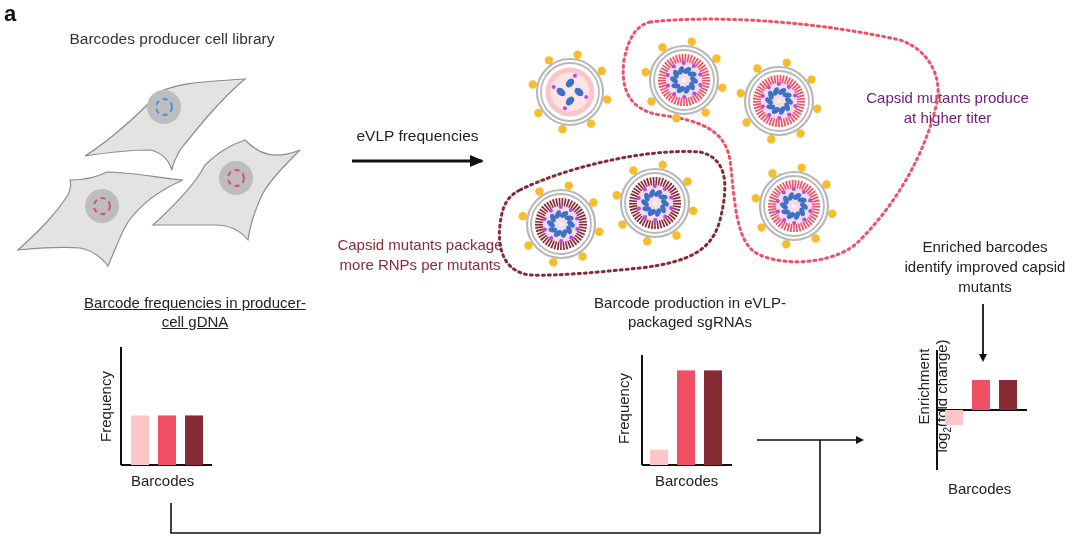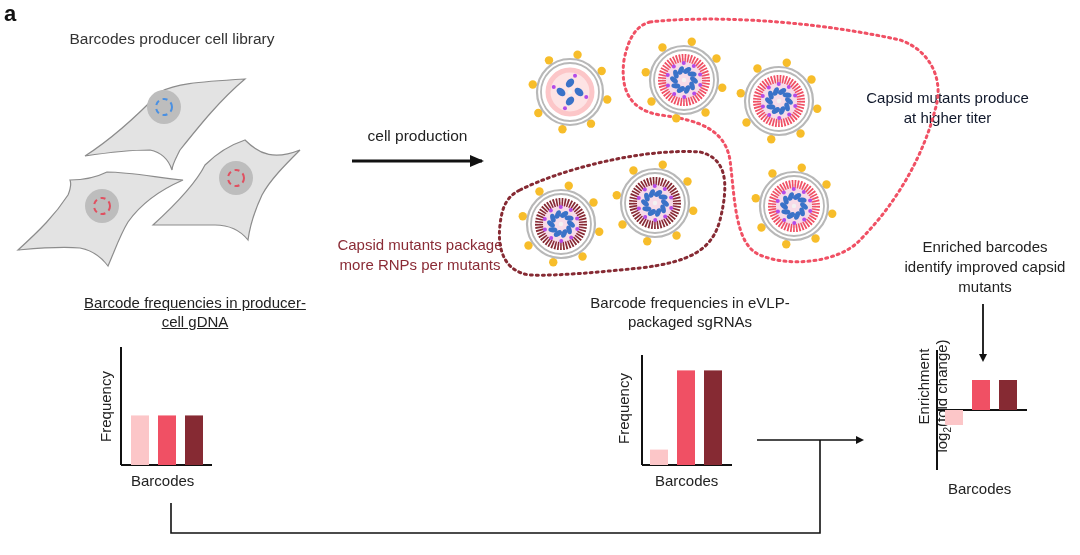--- a/index.html
+++ b/index.html
@@ -2,39 +2,39 @@
 <html><head>
 <meta charset="utf-8">
 <style>
   html, body { margin: 0; padding: 0; background: #ffffff; }
   body { width: 1080px; height: 555px; position: relative; overflow: hidden;
          font-family: "Liberation Sans", sans-serif; color: #222; }
   .txt { position: absolute; font-family: "Liberation Sans", sans-serif; white-space: nowrap; }
   .panel-label { left: 4px; top: 1px; font-size: 22px; font-weight: bold; color: #111; }
   .title-library { left: 52px; top: 30px; width: 240px; font-size: 15.5px; color: #333; text-align: center; }
   .arrow-label { left: 350px; top: 127px; width: 135px; font-size: 15.5px; color: #222; text-align: center; }
-  .note-titer { left: 860px; top: 88px; width: 175px; font-size: 15px; color: #0f172a; line-height: 20px; text-align: center; white-space: normal; }
+  .note-titer { left: 860px; top: 88px; width: 175px; font-size: 15px; color: #701a75; line-height: 20px; text-align: center; white-space: normal; }
   .note-rnps { left: 330px; top: 235px; width: 180px; font-size: 15px; color: #8a2b35; line-height: 20px; text-align: center; white-space: normal; }
   .note-enriched { left: 900px; top: 237px; width: 170px; font-size: 15px; color: #222; line-height: 20px; text-align: center; white-space: normal; }
   .chart-title { font-size: 15px; color: #222; line-height: 19px; text-align: center; white-space: normal; }
   .axis-label { font-size: 15px; color: #222; }
   svg { position: absolute; left: 0; top: 0; }
 </style>
 </head>
 <body>
 
 <div class="txt panel-label">a</div>
 <div class="txt title-library">Barcodes producer cell library</div>
-<div class="txt arrow-label">cell production</div>
+<div class="txt arrow-label">eVLP frequencies</div>
 <div class="txt note-titer">Capsid mutants produce at higher titer</div>
 <div class="txt note-rnps">Capsid mutants package more RNPs per mutants</div>
 <div class="txt note-enriched">Enriched barcodes identify improved capsid mutants</div>
 
 <div class="txt chart-title" style="left:80px;top:293px;width:230px;text-decoration:underline;">Barcode frequencies in producer-cell gDNA</div>
-<div class="txt chart-title" style="left:570px;top:293px;width:240px;">Barcode frequencies in eVLP-packaged sgRNAs</div>
+<div class="txt chart-title" style="left:570px;top:293px;width:240px;">Barcode production in eVLP-packaged sgRNAs</div>
 
 <div class="txt axis-label" style="left:131px;top:472px;">Barcodes</div>
 <div class="txt axis-label" style="left:655px;top:472px;">Barcodes</div>
 <div class="txt axis-label" style="left:948px;top:480px;">Barcodes</div>
 
 <div class="txt axis-label" style="left:60px;top:398px;transform:rotate(-90deg);transform-origin:center;width:90px;text-align:center;">Frequency</div>
 <div class="txt axis-label" style="left:578px;top:400px;transform:rotate(-90deg);transform-origin:center;width:90px;text-align:center;">Frequency</div>
 
 <div class="txt axis-label" style="left:858px;top:378px;transform:rotate(-90deg);transform-origin:center;width:130px;text-align:center;">Enrichment</div>
 <div class="txt axis-label" style="left:878px;top:386px;transform:rotate(-90deg);transform-origin:center;width:130px;text-align:center;"><span>log</span><sub style="font-size:10px;">2</sub><span>(fold change)</span></div>

